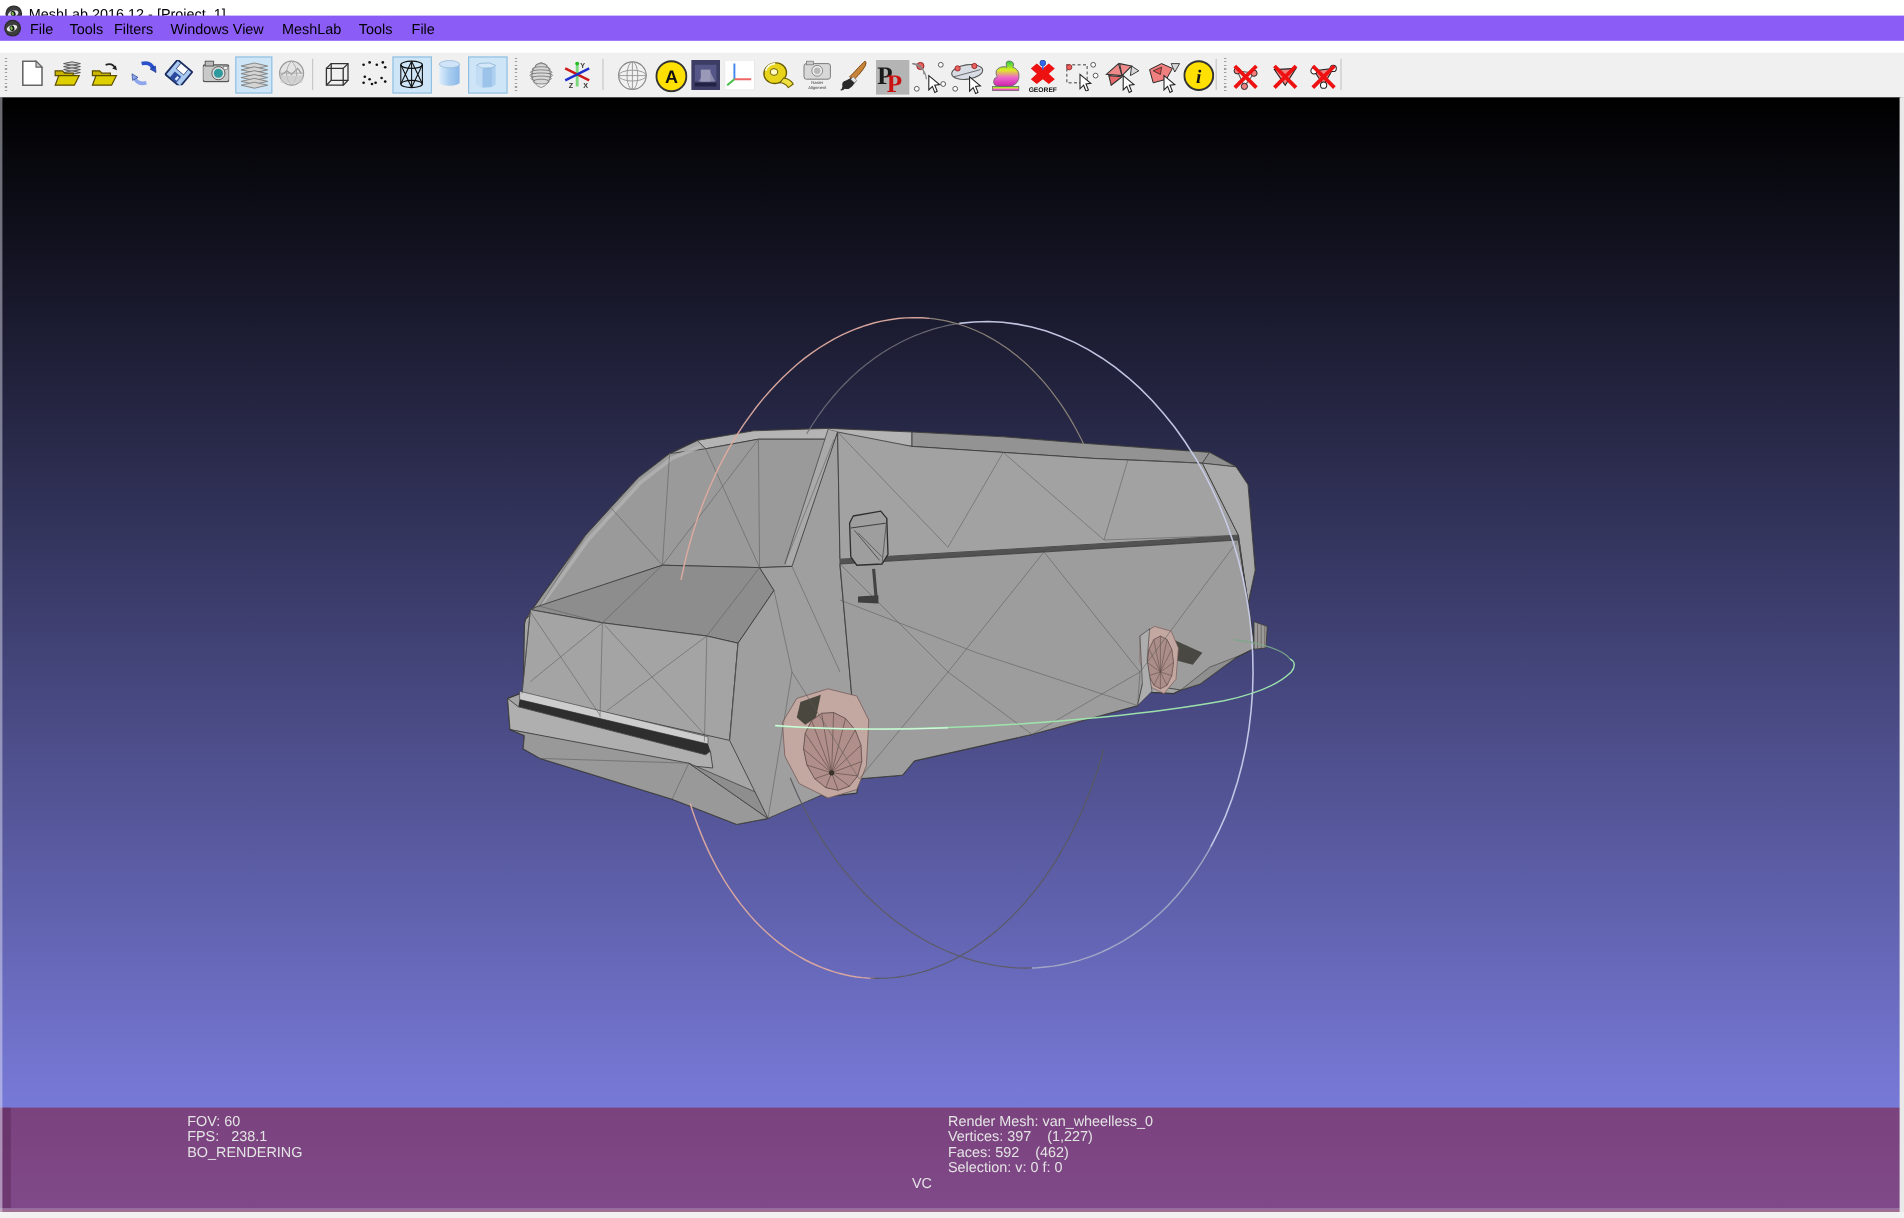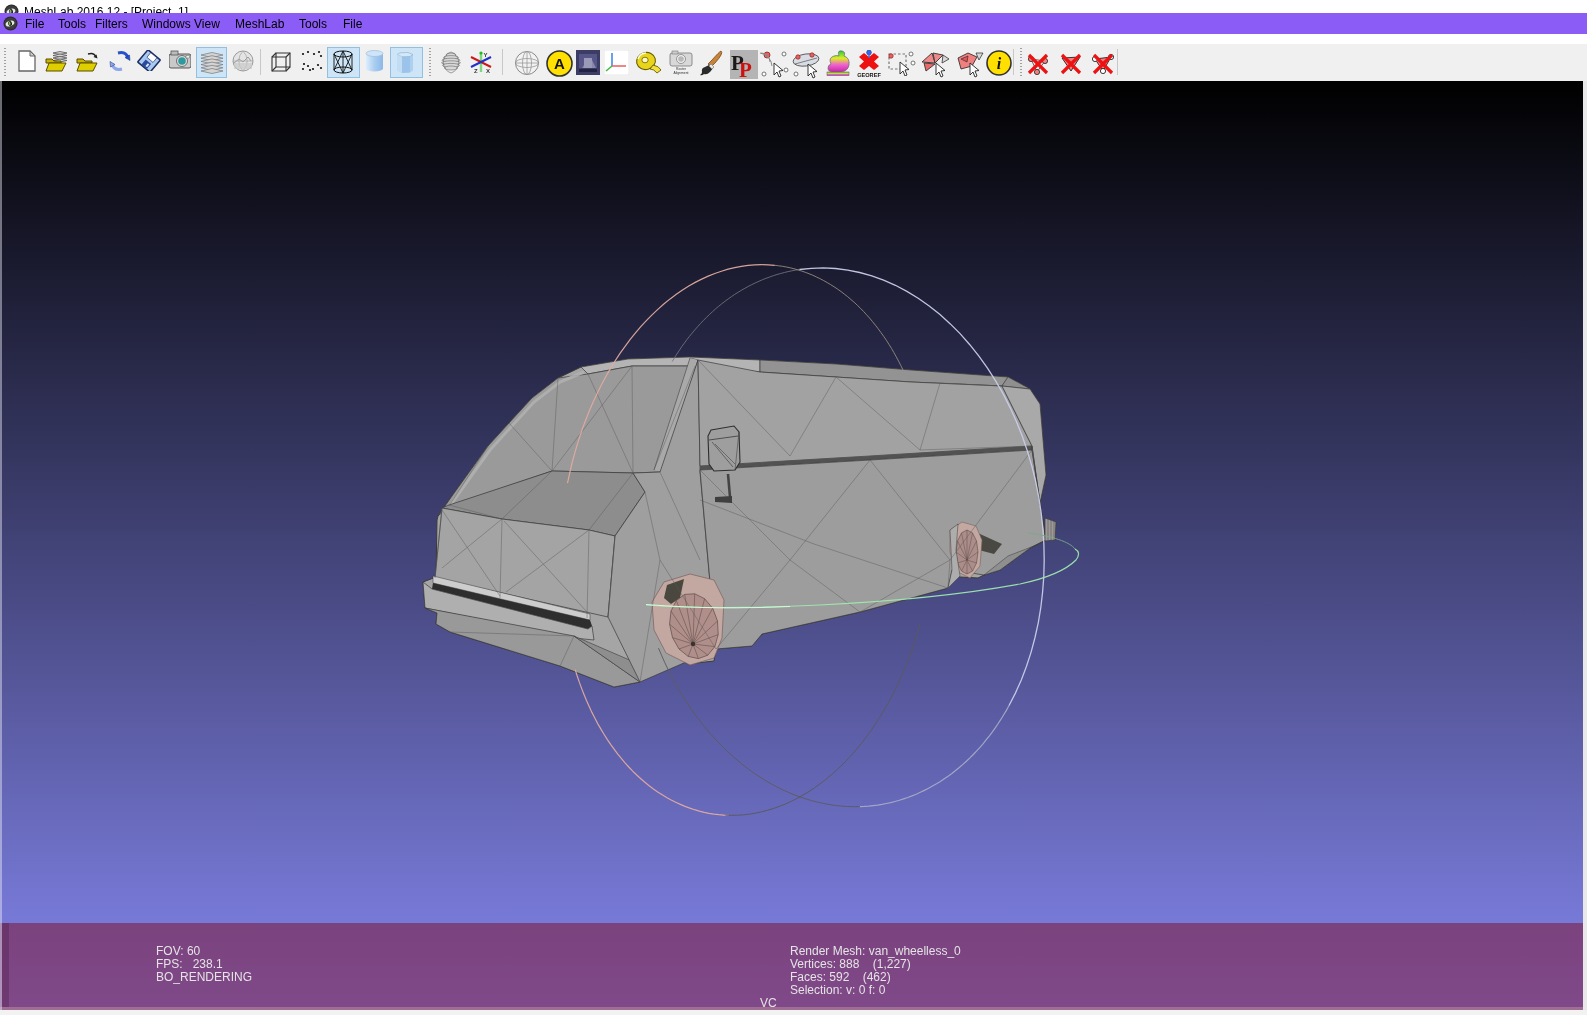--- a/index.html
+++ b/index.html
@@ -9,21 +9,21 @@
 #menubar{position:absolute;left:0;top:13px;width:1587px;height:21px;background:#8b5cf6;}
 #menubar span{position:absolute;top:4px;font-size:12px;color:#000;}
 #toolbar{position:absolute;left:0;top:44px;width:1587px;height:37px;background:#f0f0f0;border-bottom:1px solid #b5b5b5;}
 .tbsep{position:absolute;top:5px;width:1px;height:26px;background:#c8c8c8;}
 .tbhandle{position:absolute;top:4px;width:4px;height:28px;
  background-image:repeating-linear-gradient(#a0a0a0 0 1px,transparent 1px 3px);background-size:2px 100%;background-repeat:no-repeat;background-position:1px 0;}
 .hl{position:absolute;background:#cde5f7;border:1px solid #92c0e0;}
 .ticon{position:absolute;}
 #viewport{position:absolute;left:0;top:81px;width:1587px;height:929px;}
 #glsvg{position:absolute;left:0;top:0;}
-.btxt{position:absolute;font-size:12px;color:#e4e4e4;white-space:pre;margin-top:17px;}
+.btxt{position:absolute;font-size:12px;color:#e4e4e4;white-space:pre;}
 #statusbar{position:absolute;left:0;top:1010px;width:1587px;height:5px;background:#f2f2f2;}
 </style>
 </head>
 <body>
 <div id="titlebar">
  <svg class="ticon" style="left:4px;top:4px" width="15" height="15" viewBox="0 0 15 15">
   <circle cx="7.5" cy="7.5" r="7" fill="#2a2a2a"></circle>
   <circle cx="7.5" cy="7.5" r="6" fill="#3d3d3d"></circle>
   <ellipse cx="7" cy="7.5" rx="4.5" ry="2.6" fill="#e8e8e8" transform="rotate(-18 7 7.5)"></ellipse>
   <ellipse cx="7" cy="7.5" rx="2" ry="2.4" fill="#111" transform="rotate(-18 7 7.5)"></ellipse>
@@ -438,18 +438,18 @@
  <rect x="0" y="842" width="1584" height="84" fill="rgba(125,18,45,0.52)"></rect>
  <rect x="2" y="842" width="7" height="84" fill="rgba(50,5,35,0.22)"></rect>
  <rect x="0" y="926" width="1584" height="3" fill="#9e6f92"></rect>
  <rect x="1583" y="0" width="4" height="929" fill="#e9e9e9"></rect>
  <rect x="0" y="0" width="2" height="929" fill="rgba(235,235,248,0.45)"></rect>
 </svg>
 <div class="btxt" style="left:156px;top:846px">FOV: 60</div>
 <div class="btxt" style="left:156px;top:859px">FPS:   238.1</div>
 <div class="btxt" style="left:156px;top:872px">BO_RENDERING</div>
 <div class="btxt" style="left:790px;top:846px">Render Mesh: van_wheelless_0</div>
-<div class="btxt" style="left:790px;top:859px">Vertices: 888    (1,227)</div>
+<div class="btxt" style="left:790px;top:859px">Vertices: 397    (1,227)</div>
 <div class="btxt" style="left:790px;top:872px">Faces: 592    (462)</div>
 <div class="btxt" style="left:790px;top:885px">Selection: v: 0 f: 0</div>
 <div class="btxt" style="left:760px;top:898px">VC</div>
 </div>
 <div id="statusbar"></div>
 
 </body></html>

